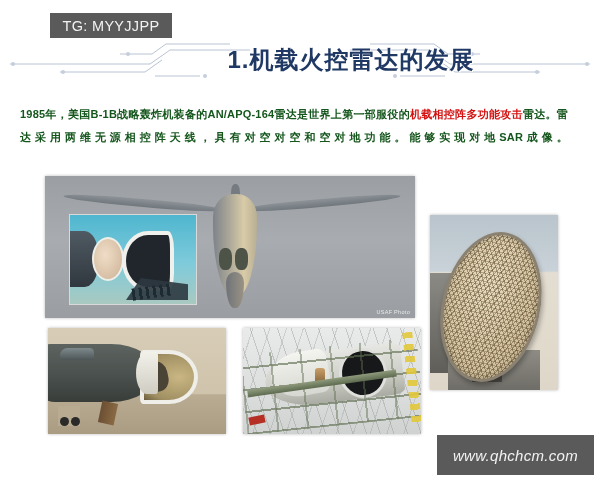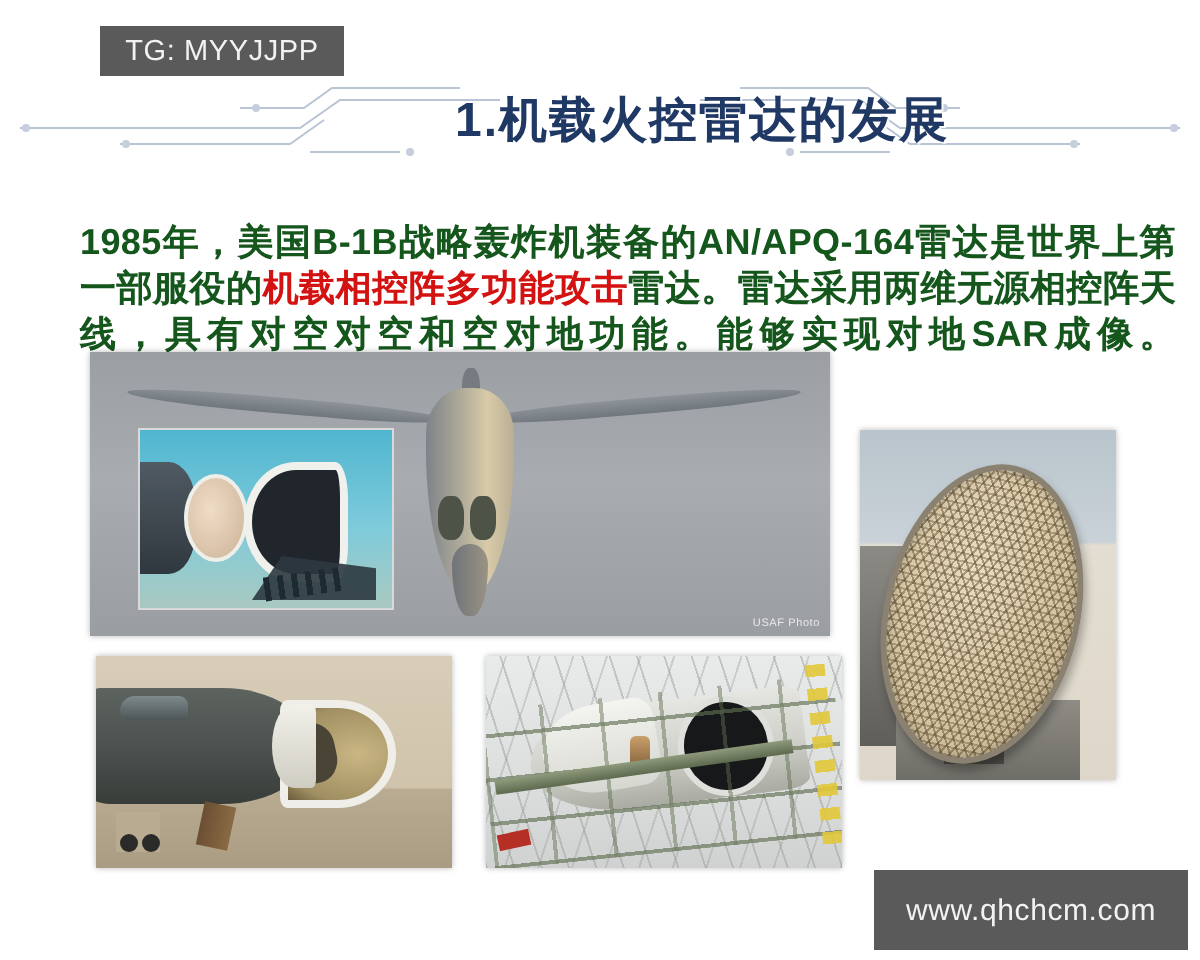--- a/index.html
+++ b/index.html
@@ -29,20 +29,21 @@
   #wm-tg {
     left: 10px; top: 13px;
     width: 122px; height: 25px;
     font-size: 14.5px;
     margin-left: 40px;
   }
   #wm-url {
     left: 437px; top: 435px;
     width: 157px; height: 40px;
     font-size: 15px;
+    font-style: italic;
   }
 
   
   #title-band {
     position: absolute;
     left: 0; top: 36px;
     width: 600px; height: 48px;
   }
   #title-deco {
     position: absolute;
@@ -61,23 +62,23 @@
     color: #1f3864;
     letter-spacing: 1px;
     text-shadow: 1px 1px 0 rgba(255,255,255,0.85);
     z-index: 3;
     padding-left: 35px;
   }
 
   
   #para {
     position: absolute;
-    left: 40px; top: 92px;
+    left: 20px; top: 92px;
     width: 548px;
-    font-size: 18px;
+    font-size: 11px;
     font-weight: bold;
     line-height: 23px;
     color: #14561c;
     text-align: justify;
     text-align-last: justify;
     letter-spacing: 0.2px;
   }
   #para .hl { color: #d31212; }
 
   

